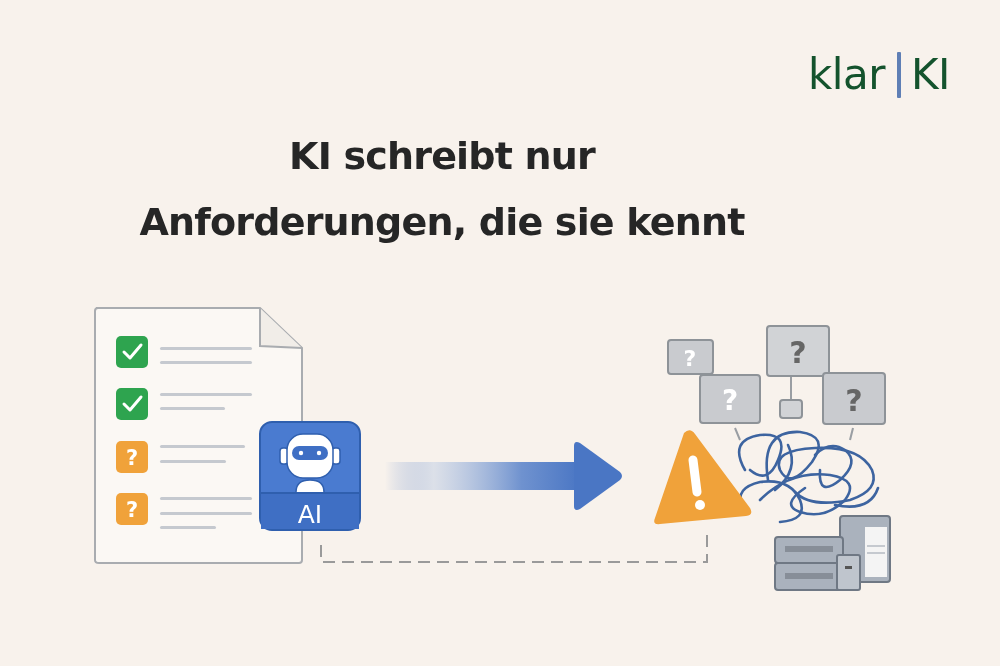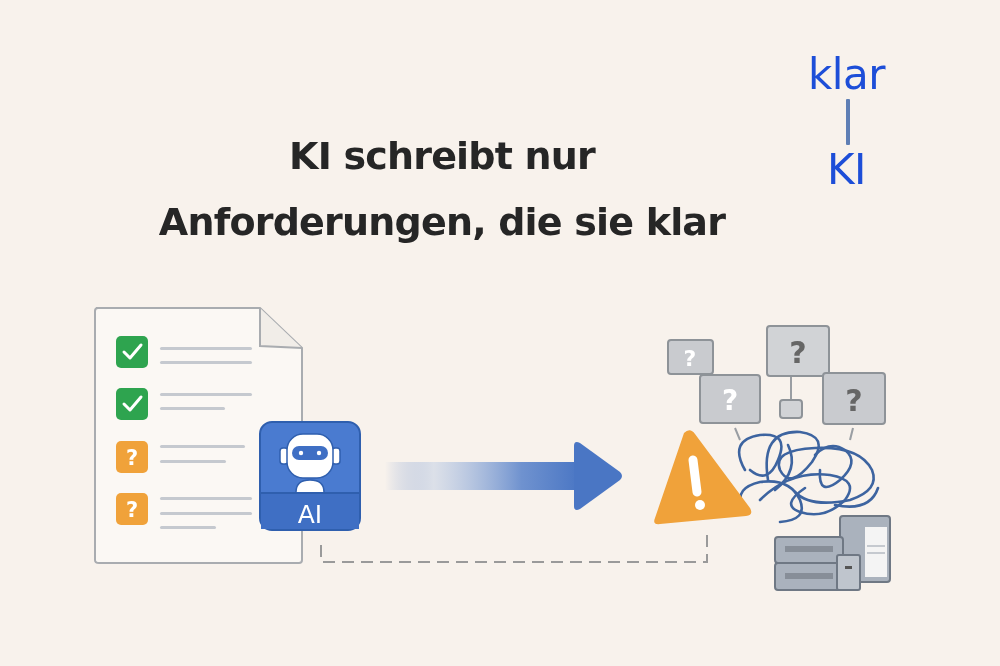--- a/index.html
+++ b/index.html
@@ -6,21 +6,21 @@
   body {
     width:1000px; height:666px; overflow:hidden;
     background:#f8f2ec;
     font-family:"DejaVu Sans", sans-serif;
     position:relative;
   }
   .logo {
     position:absolute; left:808px; top:50px;
     display:flex; align-items:center;
     font-family:"DejaVu Sans", sans-serif;
-    font-size:42px; color:#1d4ed8; letter-spacing:-0.5px;flex-direction:column;
+    font-size:42px; color:#14532d; letter-spacing:-0.5px;
   }
   .logo .klar { font-weight:400; }
   .logo .bar { display:inline-block; width:4px; height:46px; background:#5f7fb5; margin:0 10px 0 12px; border-radius:1px; }
   .logo .ki { font-weight:400; }
   .title {
     position:absolute; left:0; width:884px; text-align:center;
     font-family:"DejaVu Sans", sans-serif; font-weight:700; color:#262626;
     letter-spacing:-0.8px;
   }
   .title.l1 { top:134px; font-size:38px; padding-left:0px; }
@@ -30,21 +30,21 @@
 </head>
 <body>
 
 <div class="logo">
   <span class="klar">klar</span>
   <span class="bar"></span>
   <span class="ki">KI</span>
 </div>
 
 <div class="title l1">KI schreibt nur</div>
-<div class="title l2">Anforderungen, die sie klar</div>
+<div class="title l2">Anforderungen, die sie kennt</div>
 
 <svg class="art" width="1000" height="666" viewBox="0 0 1000 666">
   <defs>
     <linearGradient id="arrowGrad" x1="0" y1="0" x2="1" y2="0">
       <stop offset="0" stop-color="#4a76c4" stop-opacity="0"></stop>
       <stop offset="0.25" stop-color="#c9d4e6" stop-opacity="0.6"></stop>
       <stop offset="0.7" stop-color="#6f92cf"></stop>
       <stop offset="1" stop-color="#4a76c4"></stop>
     </linearGradient>
   </defs>

